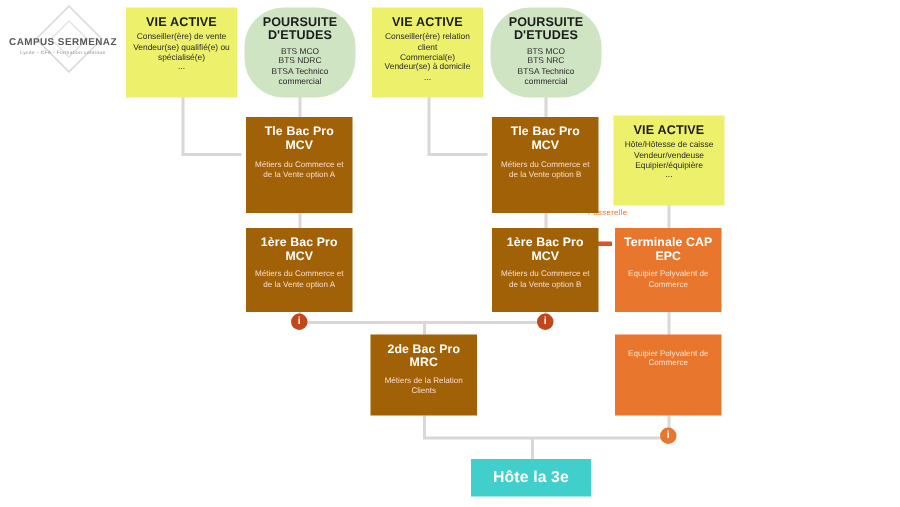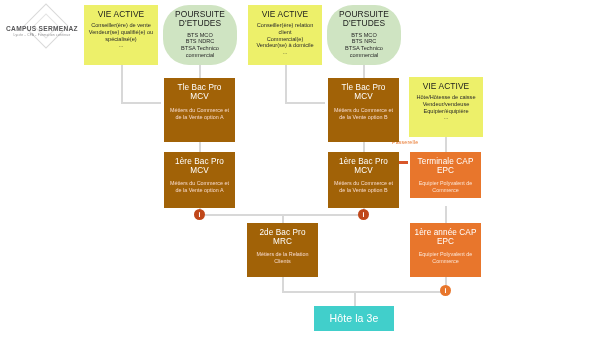--- a/index.html
+++ b/index.html
@@ -34,21 +34,21 @@
     box-sizing: border-box;
     display: flex;
     flex-direction: column;
     align-items: center;
     justify-content: flex-start;
     text-align: center;
     padding: 5px 4px 4px 4px;
     overflow: hidden;
   }
   .node .title {
-    font-weight: normal;
+    font-weight: bold;
     line-height: 1.12;
     letter-spacing: .1px;
   }
   .node .sub {
     line-height: 1.18;
     margin-top: 3px;
   }
 
   
   .n-yellow {
@@ -269,32 +269,31 @@
   <div class="node n-orange" style="left:164px; top:152px; width:71px; height:56px;">
     <div class="title">1ère Bac Pro MCV</div>
     <div class="sub" style="margin-top:5px;">Métiers du Commerce et de la Vente option A</div>
   </div>
 
   <div class="node n-orange" style="left:328px; top:152px; width:71px; height:56px;">
     <div class="title">1ère Bac Pro MCV</div>
     <div class="sub" style="margin-top:5px;">Métiers du Commerce et de la Vente option B</div>
   </div>
 
-  <div class="node n-orange-light" style="left:410px; top:152px; width:71px; height:46px;">
+  <div class="node n-orange-light" style="left:410px; top:152px; width:71px; height:56px;">
     <div class="title">Terminale CAP EPC</div>
     <div class="sub" style="margin-top:5px;">Equipier Polyvalent de Commerce</div>
   </div>
 
   <div class="node n-orange" style="left:247px; top:223px; width:71px; height:54px;">
     <div class="title">2de Bac Pro MRC</div>
     <div class="sub" style="margin-top:5px;">Métiers de la Relation Clients</div>
   </div>
 
   <div class="node n-orange-light" style="left:410px; top:223px; width:71px; height:54px;">
-    <div class="title">1ère année CAP EPC</div>
     <div class="sub" style="margin-top:5px;">Equipier Polyvalent de Commerce</div>
   </div>
 
   <div class="dot" style="left:194px; top:209px;">i</div>
   <div class="dot" style="left:358px; top:209px;">i</div>
   <div class="dot dot-light" style="left:440px; top:285px;">i</div>
 
   <div class="node n-teal" style="left:314px; top:306px; width:80px; height:25px;">
     <div class="title">Hôte la 3e</div>
   </div>

